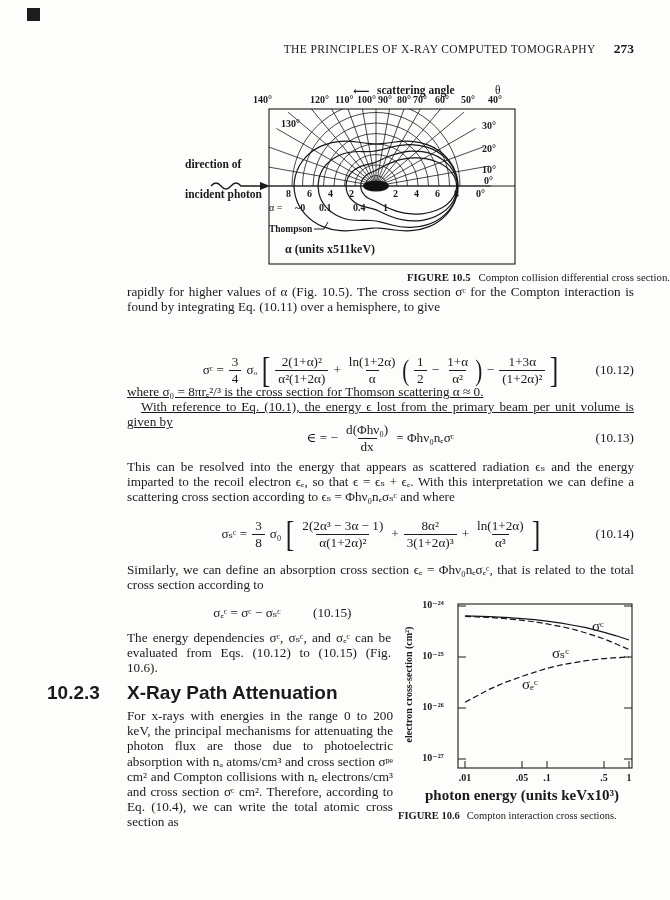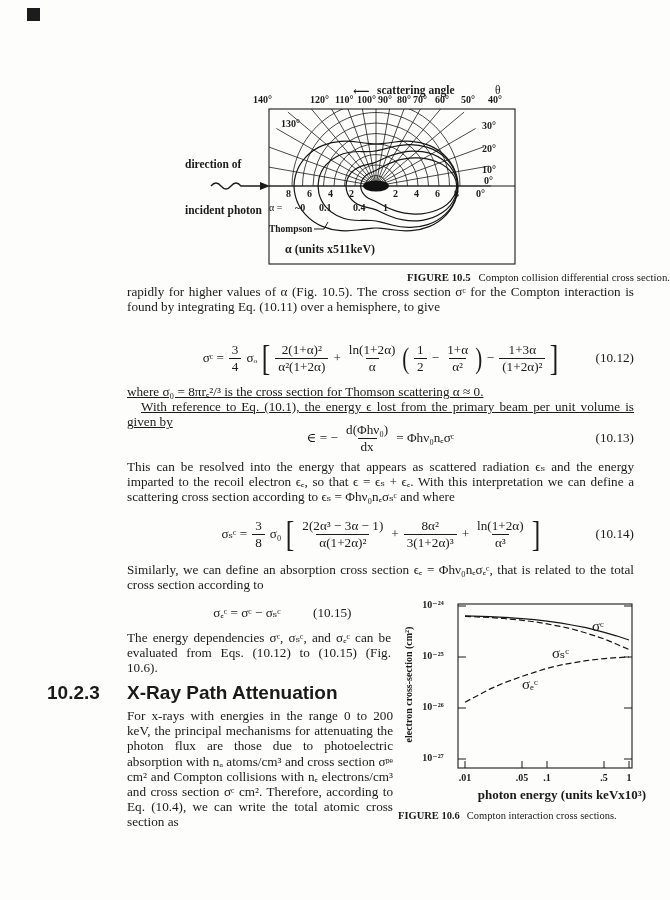--- a/index.html
+++ b/index.html
@@ -24,36 +24,39 @@
   .fig105{position:absolute;left:185px;top:84px;width:475px;height:200px;}
   .f5lab{position:absolute;font-size:10px;font-weight:bold;white-space:nowrap;}
   .f5big{font-size:11.5px;}
   .f5units{line-height:12px;text-align:center;}
   
   .fig106{position:absolute;left:398px;top:596px;width:250px;height:240px;}
   .f6ytick{position:absolute;left:14px;width:42px;text-align:center;font-size:10px;font-weight:bold;}
   .f6xtick{position:absolute;width:24px;text-align:center;top:176px;font-size:10px;font-weight:bold;}
   .f6ylab{position:absolute;left:-65px;top:83px;width:150px;text-align:center;font-size:10px;font-weight:bold;
           transform:rotate(-90deg);}
-  .f6xlab{position:absolute;top:191px;left:0;width:248px;text-align:right;font-size:13px;font-weight:bold;}
+  .f6xlab{position:absolute;top:191px;left:0;width:248px;text-align:center;font-size:15px;font-weight:bold;}
   .f6cap{position:absolute;top:214px;left:0;width:250px;font-size:10.5px;}
   .f6cap b{margin-right:7px;}
   .f6curve{position:absolute;font-size:15px;}
   .heading{position:absolute;left:47px;top:682px;font-family:"Liberation Sans","DejaVu Sans",sans-serif;
            font-weight:bold;font-size:19px;text-align:right;}
   .heading .htitle{margin-left:22px;}
   svg{position:absolute;left:0;top:0;}
 </style>
 </head>
 <body>
 
 <div class="page">
 
   <div class="artifact"></div>
 
+  <div class="header">
+    <span>THE PRINCIPLES OF X-RAY COMPUTED TOMOGRAPHY</span><span class="pgnum">273</span>
+  </div>
 
   <div class="fig105">
     <svg id="f105svg" width="475" height="200" viewBox="0 0 475 200">
         <defs>
           <clipPath id="c5">
             <rect x="84" y="25" width="246" height="155"></rect>
           </clipPath>
         </defs>
         <g clip-path="url(#c5)" stroke="#1b1b1b" stroke-width="0.8" fill="none">
           <line x1="191" y1="102" x2="306" y2="102"></line>
@@ -131,30 +134,30 @@
     <span class="f5lab" style="left:110px;top:118px;">~0</span>
     <span class="f5lab" style="left:134px;top:118px;">0.1</span>
     <span class="f5lab" style="left:168px;top:118px;">0.4</span>
     <span class="f5lab" style="left:198px;top:118px;">1</span>
 
     <span class="f5lab" style="left:84px;top:140px;font-size:9.5px;">Thompson</span>
     <span class="f5lab" style="left:100px;top:158px;font-size:12px;">α (units x511keV)</span>
 
 
     <span class="f5lab f5big" style="left:0px;top:74px;">direction of</span>
-    <span class="f5lab f5big" style="left:0px;top:104px;margin-top:16px;">incident photon</span>
+    <span class="f5lab f5big" style="left:0px;top:104px;">incident photon</span>
   </div>
 
   <div class="caption" style="top:271px;text-align:right;">
     <b>FIGURE 10.5</b><span>Compton collision differential cross section.</span>
   </div>
 
   <div class="para" style="left:127px;top:284px;width:507px;">rapidly for higher values of α (Fig. 10.5). The cross section σᶜ for the Compton interaction is found by integrating Eq. (10.11) over a hemisphere, to give</div>
 
-  <div class="eqrow" style="top:332px;height:52px;">
+  <div class="eqrow" style="top:344px;height:52px;">
     <span class="eq"><span class="tok">σᶜ =</span><span class="frac"><span class="fn">3</span><span class="fd">4</span></span><span class="tok">σₒ</span><span class="big" style="font-size: 2.7em;">[</span><span class="frac"><span class="fn">2(1+α)²</span><span class="fd">α²(1+2α)</span></span><span class="tok">+</span><span class="frac"><span class="fn">ln(1+2α)</span><span class="fd">α</span></span><span class="big" style="font-size: 2.2em;">(</span><span class="frac"><span class="fn">1</span><span class="fd">2</span></span><span class="tok">−</span><span class="frac"><span class="fn">1+α</span><span class="fd">α²</span></span><span class="big" style="font-size: 2.2em;">)</span><span class="tok">−</span><span class="frac"><span class="fn">1+3α</span><span class="fd">(1+2α)²</span></span><span class="big" style="font-size: 2.7em;">]</span></span>
     <span class="eqtag">(10.12)</span>
   </div>
 
   <div class="para" style="left:127px;top:384px;width:507px;text-decoration:underline;">
     <div>where σ₀ = 8πrₑ²/³ is the cross section for Thomson scattering α ≈ 0.</div>
     <div class="indent">With reference to Eq. (10.1), the energy ϵ lost from the primary beam per unit volume is given by</div>
   </div>
 
   <div class="eqrow" style="top:416px;height:44px;">

